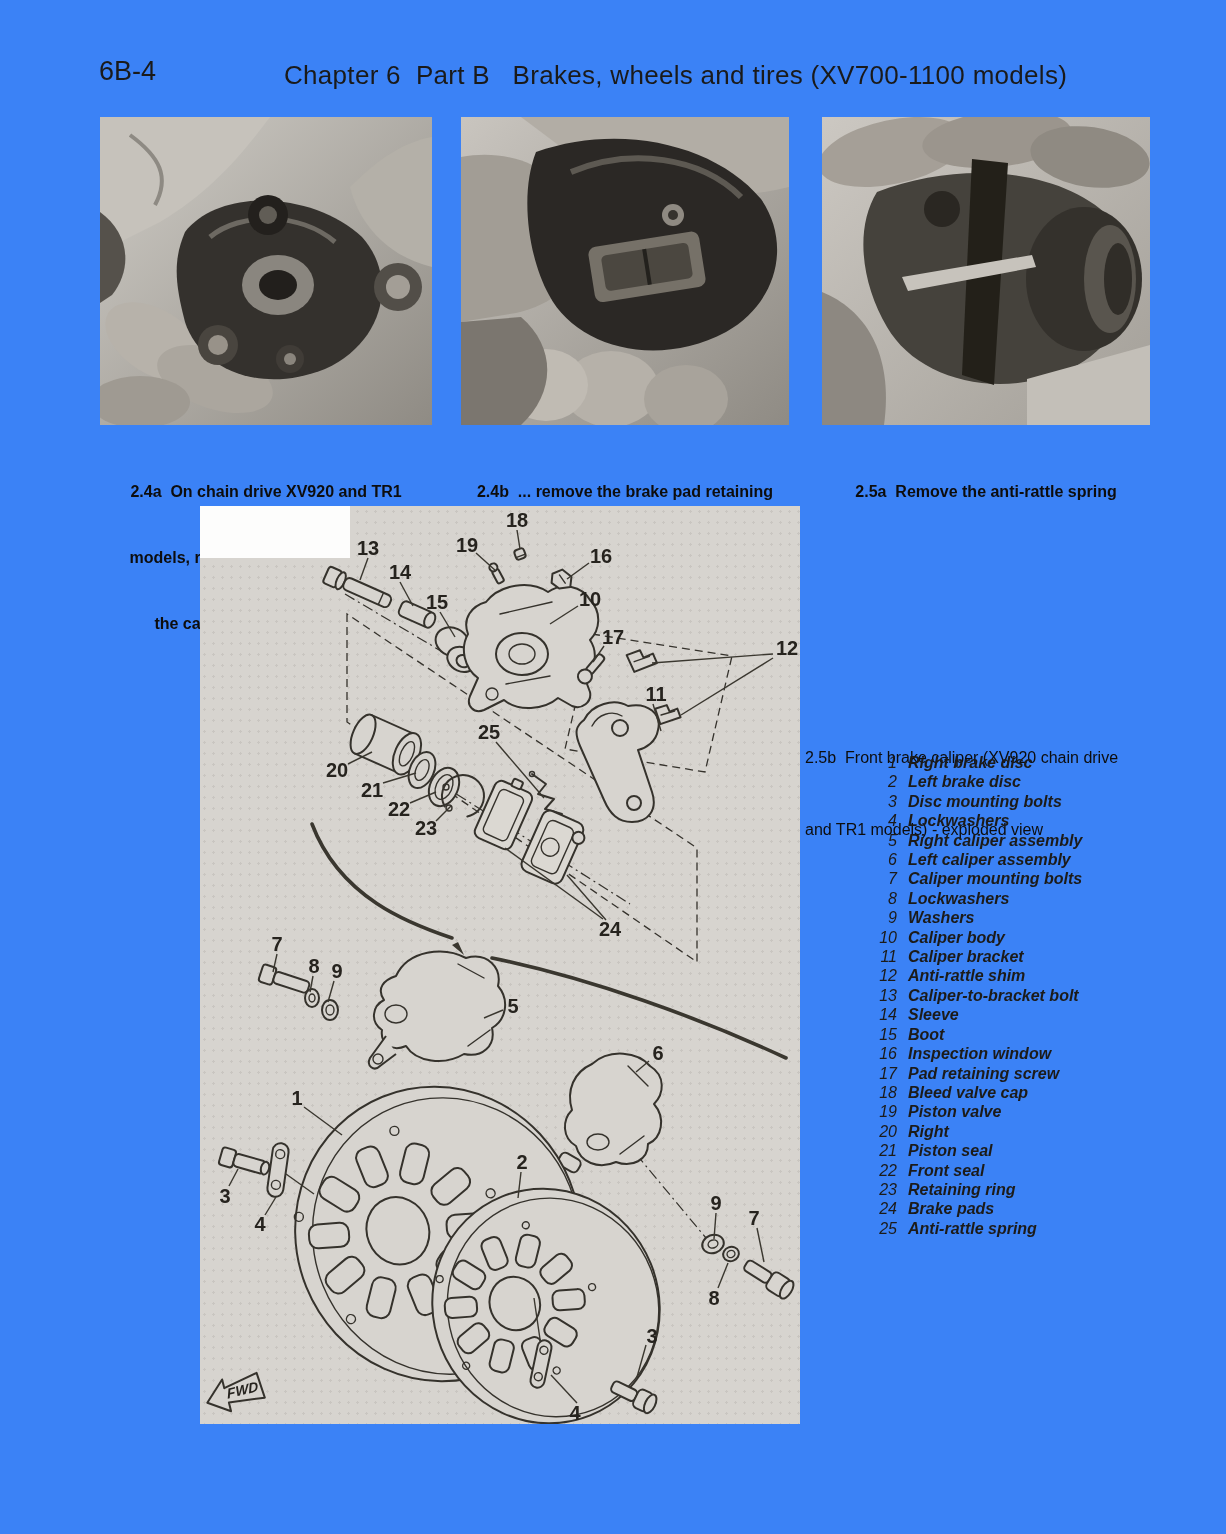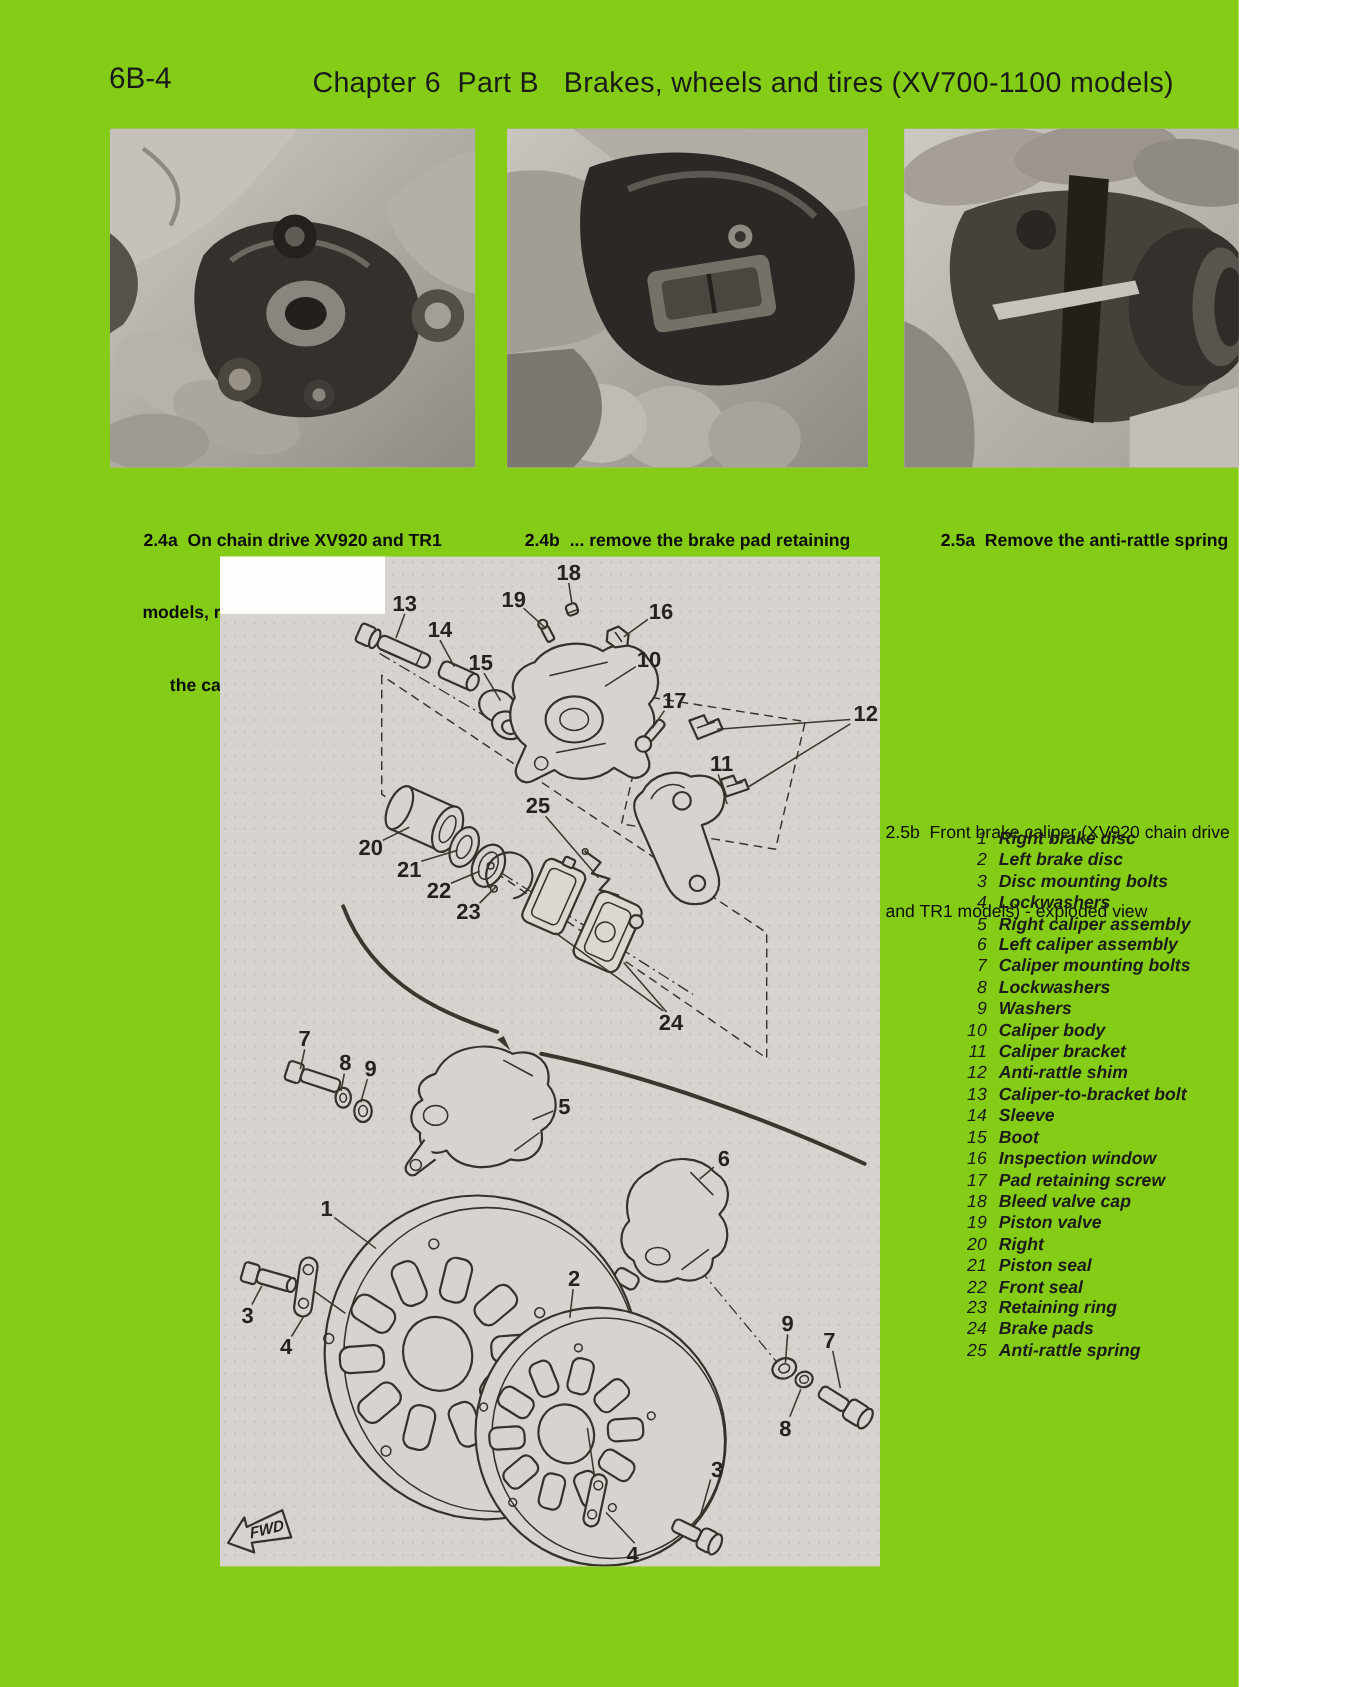--- a/index.html
+++ b/index.html
@@ -1,19 +1,19 @@
 <!DOCTYPE html>
 <html style="--paper: #d7d4cf; --ink: #35322c;"><head>
 <meta charset="utf-8">
 <style>
   :root{ --paper:#d7d4cf; --ink:#35322c; }
   *{margin:0;padding:0;box-sizing:border-box;}
   html,body{background:#ffffff;}
   body{font-family:"Liberation Sans", sans-serif; color:#111;}
-  .page{position:relative; width:1126px; height:1534px; background:#84cc16; overflow:hidden;}
+  .page{position:relative; width:1226px; height:1534px; background:#3b82f6; overflow:hidden;}
 
   .page-number{position:absolute; left:99px; top:56px; font-size:27px; color:#1a1a1a;}
   .chapter-title{position:absolute; left:284px; top:60px; font-size:26px; letter-spacing:.3px; color:#1a1a1a; white-space:pre;}
 
   .photo{position:absolute; top:117px; height:308px; background:#b9b5ae;}
   .photo svg{display:block; width:100%; height:100%;}
   #photo-1{left:100px; width:332px;}
   #photo-2{left:461px; width:328px;}
   #photo-3{left:822px; width:328px;}
 

